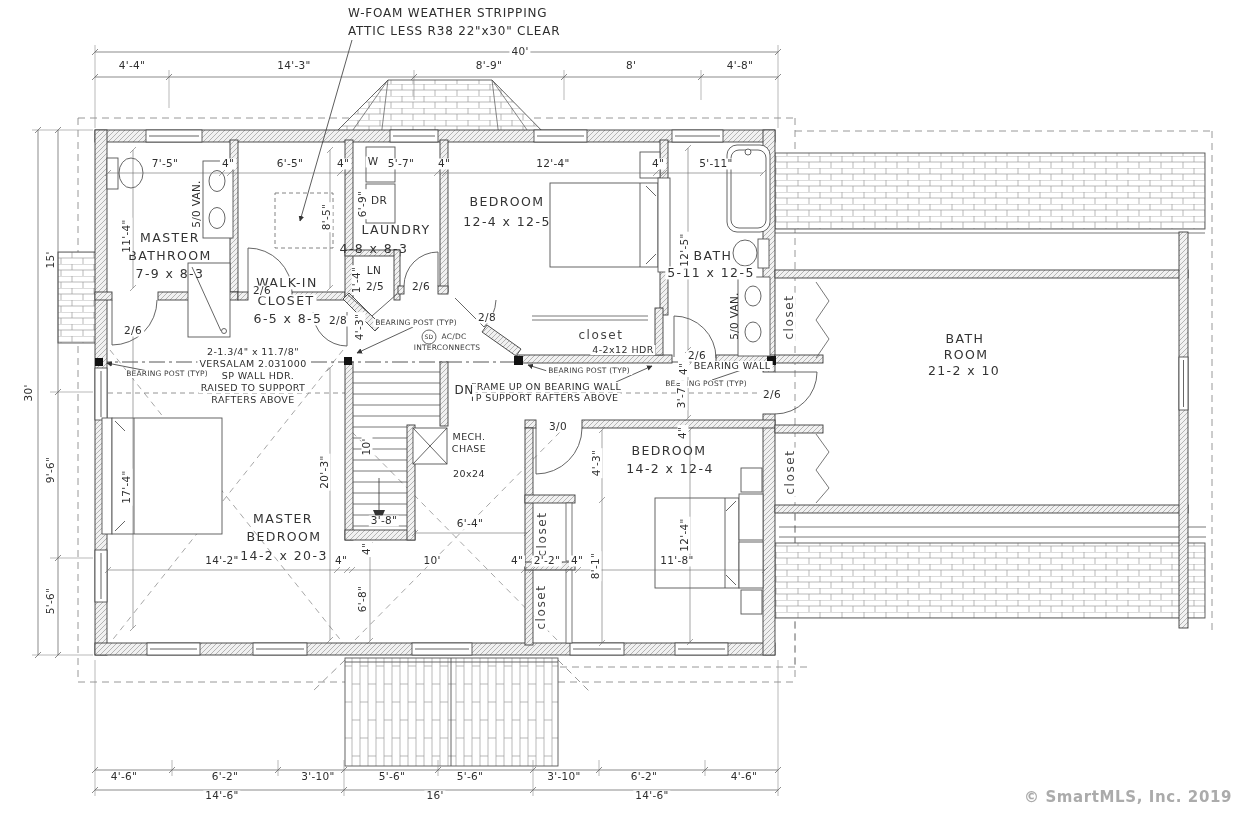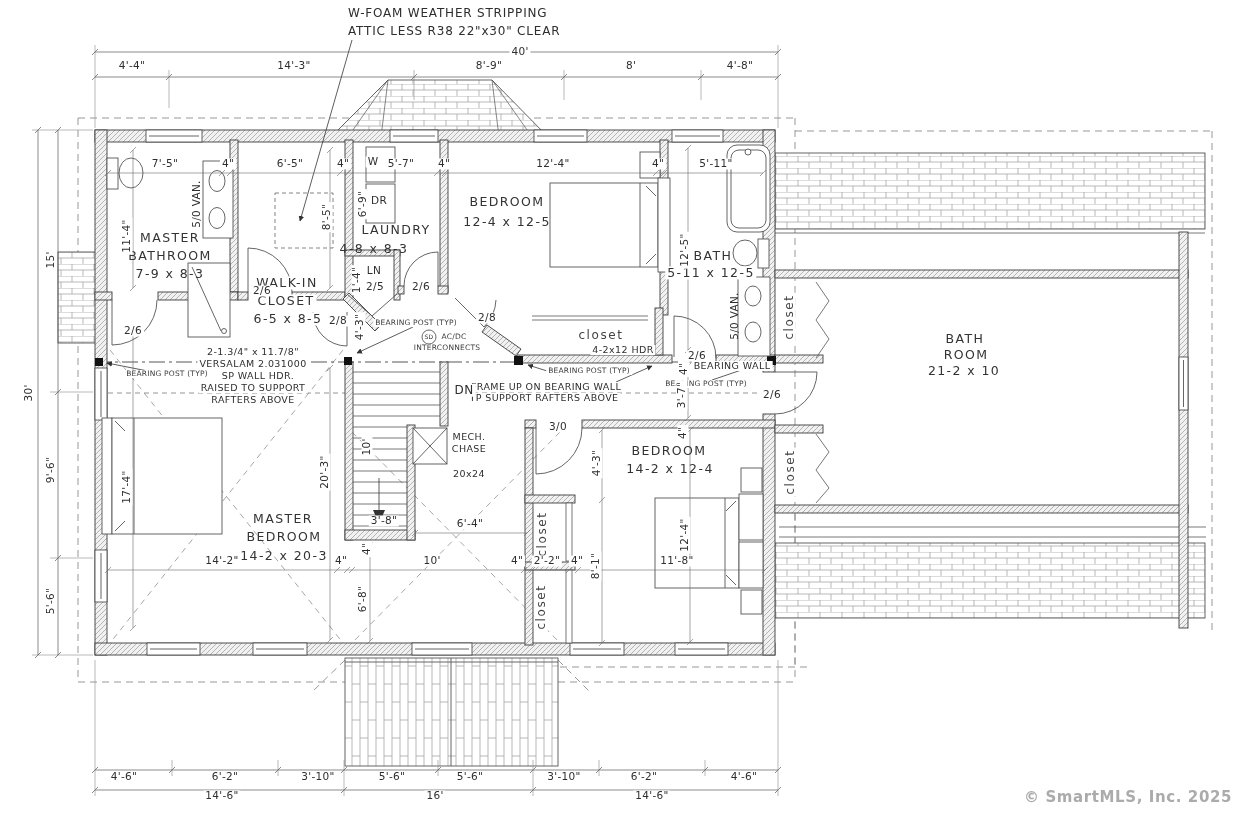--- a/index.html
+++ b/index.html
@@ -437,15 +437,15 @@
 <span class="t dim bg" style="left:384px;top:521px">3'-8"</span>
 <span class="t dim bg" style="left:470px;top:524px">6'-4"</span>
 <span class="t dim bg" style="left:222px;top:561px">14'-2"</span>
 <span class="t dim bg" style="left:341px;top:561px">4"</span>
 <span class="t dim bg" style="left:432px;top:561px">10'</span>
 <span class="t dim bg" style="left:517px;top:561px">4"</span>
 <span class="t dim bg" style="left:547px;top:561px">2'-2"</span>
 <span class="t dim bg" style="left:577px;top:561px">4"</span>
 <span class="t dim bg" style="left:677px;top:561px">11'-8"</span>
 
-<span class="t ra copy" style="left:1232px;top:798px">© SmartMLS, Inc.  2025</span>
+<span class="t ra copy" style="left:1232px;top:798px">© SmartMLS, Inc.  2019</span>
 
 </div>
 
 </body></html>

